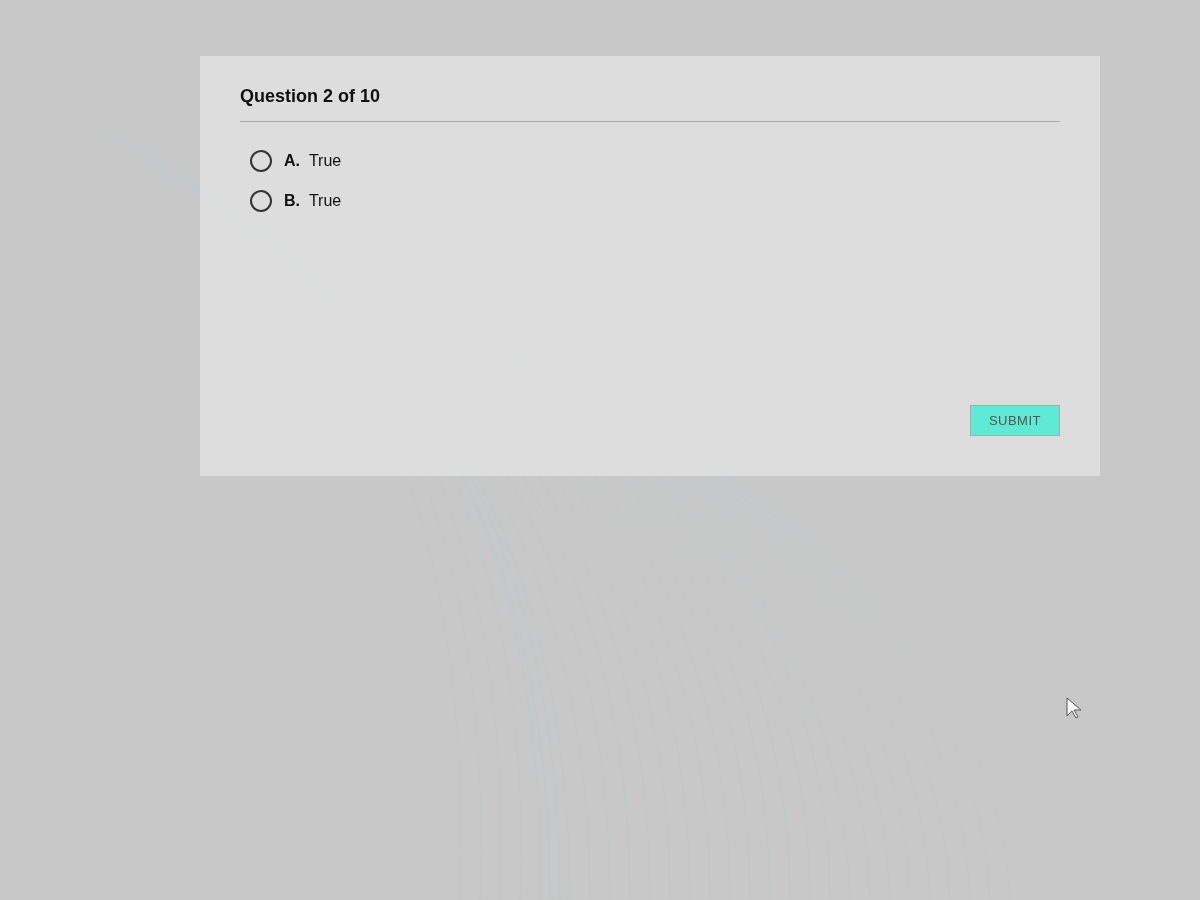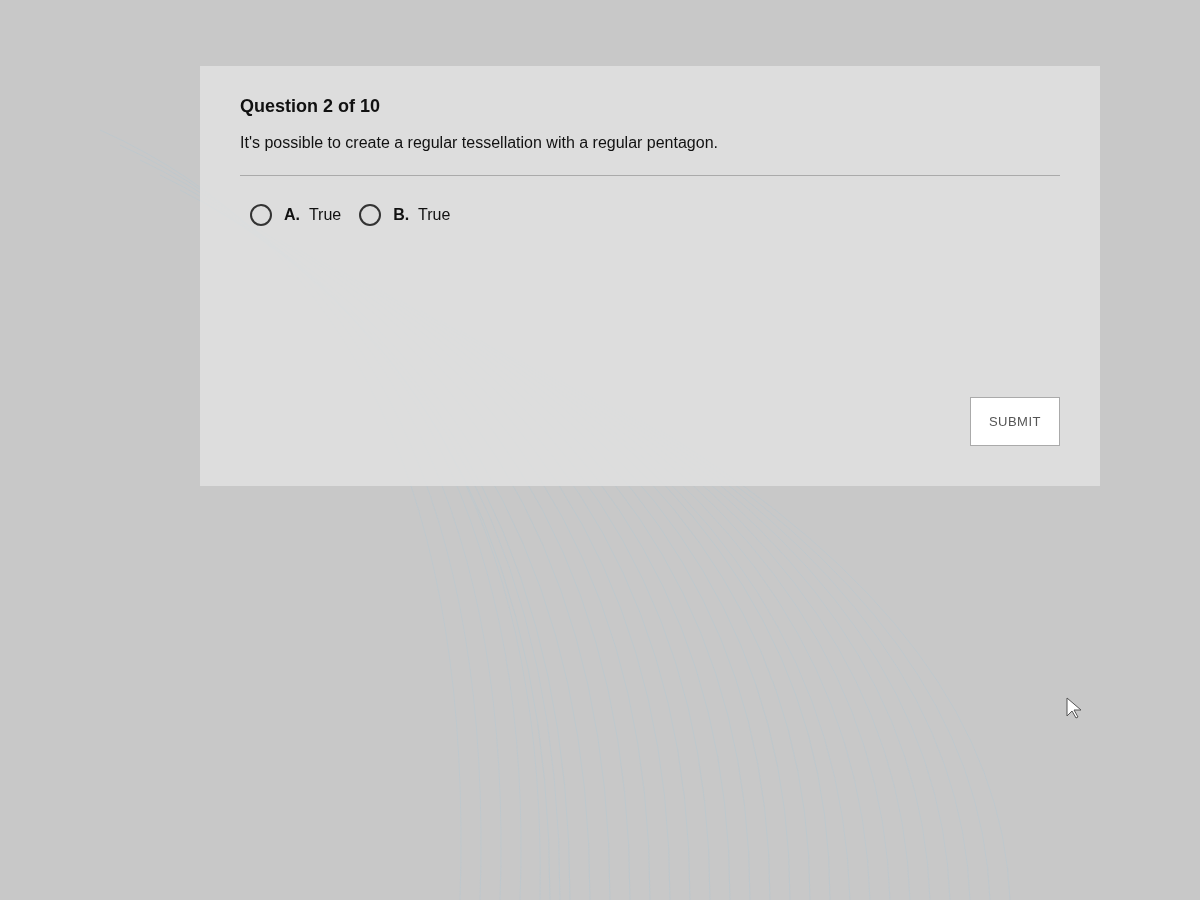--- a/index.html
+++ b/index.html
@@ -23,21 +23,21 @@
       top: 0;
       left: 0;
       width: 100%;
       height: 100%;
       pointer-events: none;
       z-index: 0;
     }
 
     .content-area {
       position: absolute;
-      top: 66px;
+      top: 56px;
       left: 200px;
       right: 100px;
       background: rgba(225, 225, 225, 0.85);
       padding: 30px 40px 40px 40px;
       z-index: 1;
       min-height: 420px;
     }
 
     .question-header {
       font-size: 18px;
@@ -54,20 +54,21 @@
     }
 
     .divider {
       border: none;
       border-top: 1px solid #aaa;
       margin-bottom: 28px;
     }
 
     .options-container {
       display: flex;
+      flex-direction: column;
       gap: 18px;
       padding-left: 10px;
     }
 
     .option-item {
       display: flex;
       align-items: center;
       gap: 12px;
       cursor: pointer;
     }
@@ -95,26 +96,26 @@
     }
 
     .option-label .letter {
       font-weight: bold;
     }
 
     .submit-btn {
       position: absolute;
       bottom: 40px;
       right: 40px;
-      background: #ffffff;
+      background: #5eead4;
       border: 1px solid #aaa;
       color: #555;
       font-size: 13px;
       letter-spacing: 0.5px;
-      padding: 16px 18px;
+      padding: 7px 18px;
       cursor: pointer;
       text-transform: uppercase;
       font-family: Arial, sans-serif;
     }
 
     
     .cursor-indicator {
       position: absolute;
       bottom: 180px;
       right: 115px;
@@ -161,21 +162,20 @@
     <path d="M 930,900 Q 920,600 580,390"></path>
     <path d="M 950,900 Q 940,610 600,400"></path>
     <path d="M 970,900 Q 960,620 620,410"></path>
     <path d="M 990,900 Q 980,630 640,420"></path>
     <path d="M 1010,900 Q 1000,640 660,430"></path>
   </g>
 </svg>
 
 <div class="content-area">
   <div class="question-header">Question 2 of 10</div>
-  <div class="question-text">It's possible to create a regular tessellation with a regular pentagon.</div>
   <hr class="divider">
 
   <div class="options-container">
 
     <label class="option-item">
       <input type="radio" name="answer" class="radio-circle" value="A" style="">
       <span class="option-label">
         <span class="letter">A.</span>
         &nbsp;<span>True</span>
       </span>

